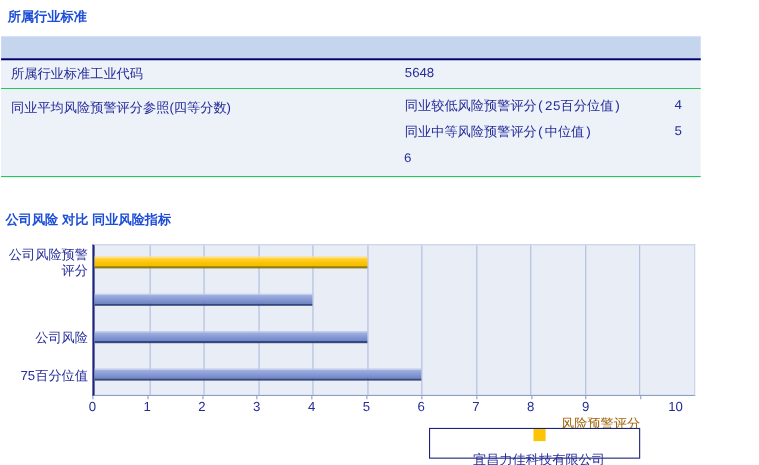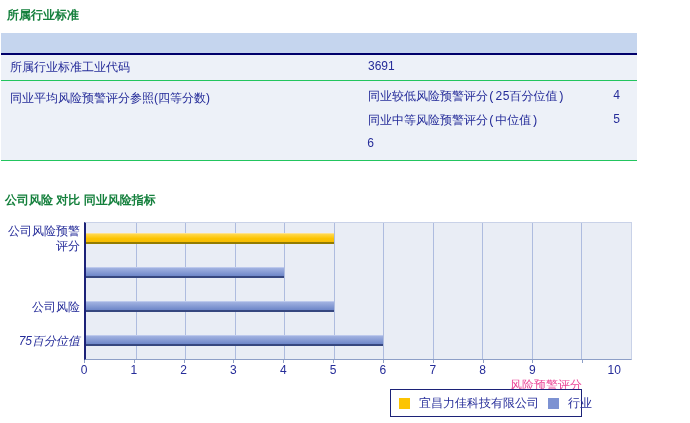--- a/index.html
+++ b/index.html
@@ -9,21 +9,21 @@
     width:690px; height:423px;
     font-family:"Liberation Sans","DejaVu Sans",sans-serif;
     font-size:12px;
     color:#252c99;
     overflow:hidden;
   }
   .section-title {
     position:absolute;
     font-weight:bold;
     font-size:12px;
-    color:#15803d;
+    color:#1d4ed8;
     white-space:nowrap;
   }
   #title-industry { left:7px; top:7px; }
   #title-comparison { left:5px; top:192px; }
 
   
   #industry-table { position:absolute; left:1px; top:33px; width:636px; }
   .tbl-head {
     height:22px;
     background:#c5d5ee;
@@ -74,42 +74,42 @@
     border-bottom-color:#36477f;
   }
   #x-axis-ticks { position:absolute; left:84px; top:143px; width:548px; height:14px; }
   .x-tick {
     position:absolute; transform:translateX(-50%);
     color:#252c99; font-size:12px; white-space:nowrap;
   }
   .tickmark { position:absolute; width:1px; height:3px; top:-3px; background:#8d9fc7; }
   #x-axis-title {
     position:absolute; left:84px; top:157px; width:498px;
-    text-align:right; color:#ec4899;
+    text-align:right; color:#a16207;
   }
   #legend {
     position:absolute; left:390px; top:389px; width:192px; height:28px;
     border:1px solid #1c2278; background:#fff;
     display:flex; align-items:center;
-    padding-left:8px; gap:9px;
+    padding-left:8px; gap:9px;flex-direction:column;
   }
   .legend-swatch { width:11px; height:11px; flex:0 0 auto; }
   .legend-label { white-space:nowrap; }
 </style>
 </head>
 <body>
 
 <div class="section-title" id="title-industry">所属行业标准</div>
 
 <div id="industry-table">
   <div class="tbl-head"></div>
 
   <div class="trow">
     <div class="tlabel">所属行业标准工业代码</div>
-    <div class="tvalue">3691</div>
+    <div class="tvalue">5648</div>
   </div>
 
 
   <div class="trow trow-multi">
     <div class="tlabel">同业平均风险预警评分参照(四等分数)</div>
     <div class="subrows">
       <div class="subrow">
         <div class="sublabel">同业较低风险预警评分(25百分位值)</div>
         <div class="subvalue">4</div>
       </div>
@@ -123,21 +123,21 @@
     </div>
   </div>
 </div>
 
 <div class="section-title" id="title-comparison">公司风险 对比 同业风险指标</div>
 
 <div id="risk-chart">
   <div id="y-axis-labels">
       <div class="cat-label" style="top: 0px;">公司风险预警评分</div>
       <div class="cat-label" style="top: 68px;">公司风险</div>
-      <div class="cat-label" style="top: 102px; font-style: italic;">75百分位值</div>
+      <div class="cat-label" style="top: 102px;">75百分位值</div>
     </div>
   <div id="plot-area">
       <div class="gridline" style="left: 9.09091%;"></div>
       <div class="gridline" style="left: 18.1818%;"></div>
       <div class="gridline" style="left: 27.2727%;"></div>
       <div class="gridline" style="left: 36.3636%;"></div>
       <div class="gridline" style="left: 45.4545%;"></div>
       <div class="gridline" style="left: 54.5455%;"></div>
       <div class="gridline" style="left: 63.6364%;"></div>
       <div class="gridline" style="left: 72.7273%;"></div>

